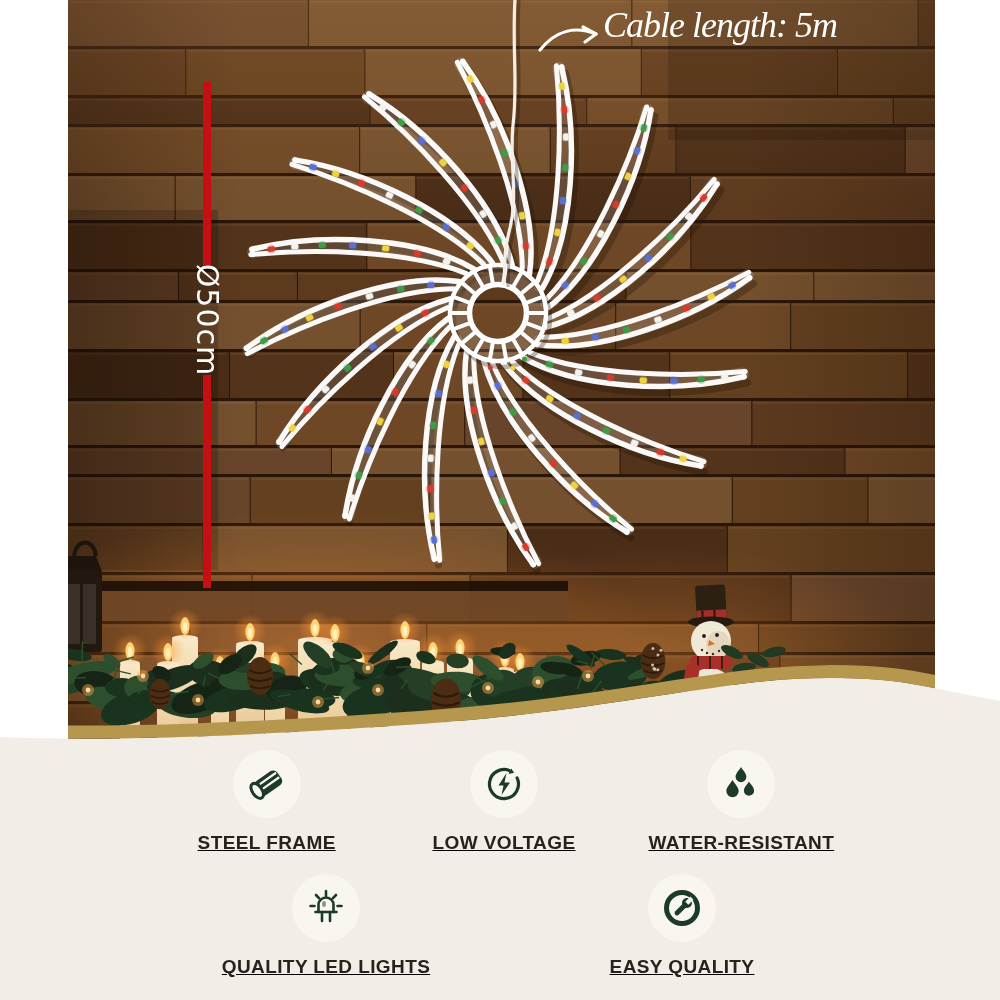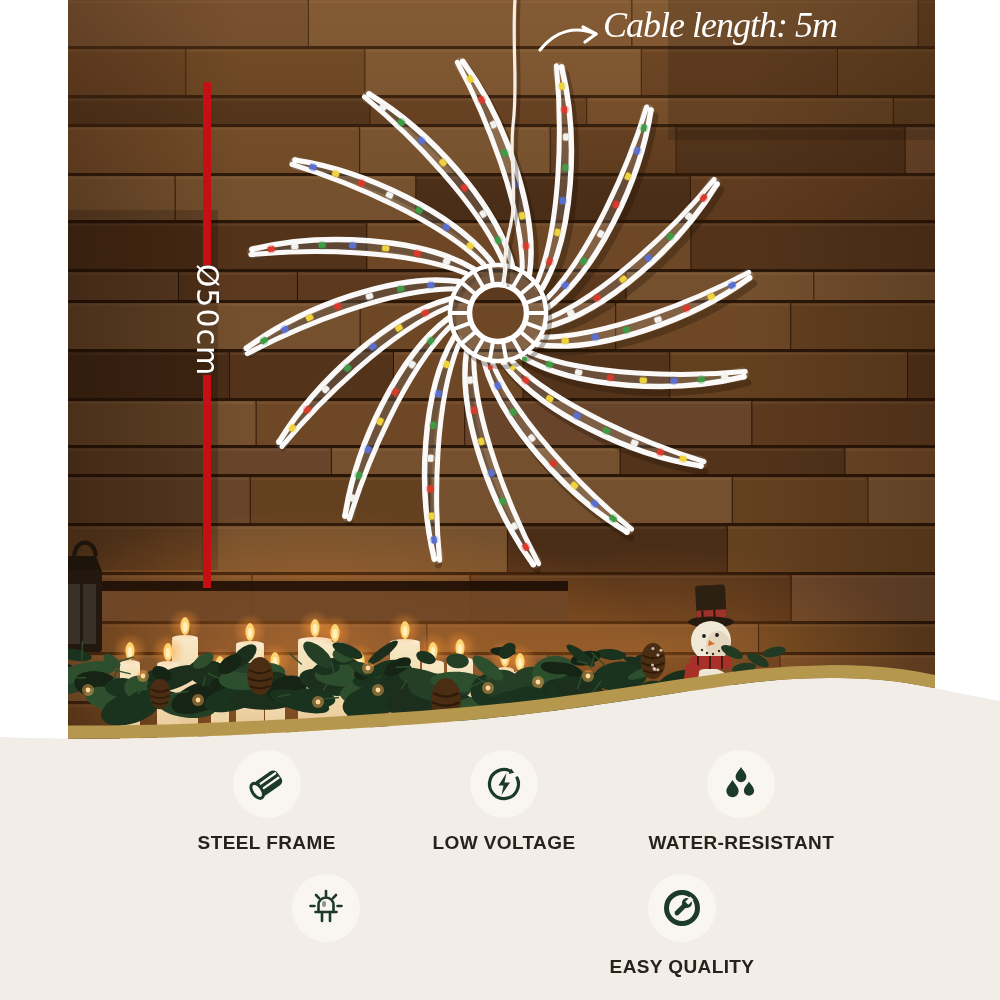--- a/index.html
+++ b/index.html
@@ -13,21 +13,21 @@
   .dim-label{position:absolute;left:139px;top:320px;transform:translate(-50%,-50%) rotate(90deg);
              color:#ffffff;font-family:"DejaVu Sans",sans-serif;font-size:30px;letter-spacing:1px;
              white-space:nowrap;z-index:3;}
   .cable-note{position:absolute;left:535px;top:4px;color:#ffffff;z-index:3;white-space:nowrap;
               font-family:"Liberation Serif",serif;font-style:italic;font-size:36px;letter-spacing:-1px;}
   .note-arrow{position:absolute;left:468px;top:20px;z-index:3;}
   .wave{position:absolute;left:0;top:620px;z-index:4;}
   .features-bg{position:absolute;left:0;top:780px;width:1000px;height:220px;background:#f2eee7;z-index:4;}
   .features{position:absolute;left:148px;top:750px;width:712px;z-index:6;}
   .feat-row{display:flex;height:106px;margin-bottom:18px;}
-  .feat-cell{flex:1;display:flex;flex-direction:column;align-items:center;}
+  .feat-cell{flex:1;display:flex;flex-direction:column;align-items:center;text-decoration:underline;}
   .icon-circle{width:68px;height:68px;border-radius:50%;background:#f9f6ef;
                display:flex;align-items:center;justify-content:center;}
   .feat-label{margin-top:14px;font-size:19px;font-weight:700;letter-spacing:.4px;color:#26221c;
               white-space:nowrap;text-align:center;}
 </style>
 </head>
 <body>
 
 <div class="page">
 
@@ -912,20 +912,21 @@
           <svg width="42" height="42" viewBox="-21 -21 42 42">
             <g stroke="#1c3a29" stroke-width="2.6" fill="none" stroke-linecap="round">
               <path d="M-7.5,4 L-7.5,-3 A7.5,7.5 0 0 1 7.5,-3 L7.5,4"></path>
               <path d="M-10.5,4 L10.5,4"></path>
               <path d="M-4,4 L-4,13 M4,4 L4,13"></path>
               <path d="M0,-17 L0,-12 M-10,-13 L-6.8,-9.6 M10,-13 L6.8,-9.6 M-15.5,-2 L-11.5,-2 M11.5,-2 L15.5,-2"></path>
             </g>
             <ellipse cx="-2" cy="-4" rx="2" ry="3" fill="#1c3a29" opacity="0.5"></ellipse>
           </svg>
         </div>
+        <div class="feat-label">QUALITY LED LIGHTS</div>
       </div>
       <div class="feat-cell">
         <div class="icon-circle">
           <svg width="42" height="42" viewBox="-21 -21 42 42">
             <circle r="15.5" fill="none" stroke="#1c3a29" stroke-width="5"></circle>
             <g transform="rotate(45)">
               <circle cx="0" cy="-7" r="5" fill="#1c3a29"></circle>
               <rect x="-2.2" y="-14" width="4.4" height="7.2" fill="#f9f6ef"></rect>
               <rect x="-2.4" y="-6" width="4.8" height="15.5" rx="2.4" fill="#1c3a29"></rect>
             </g>

